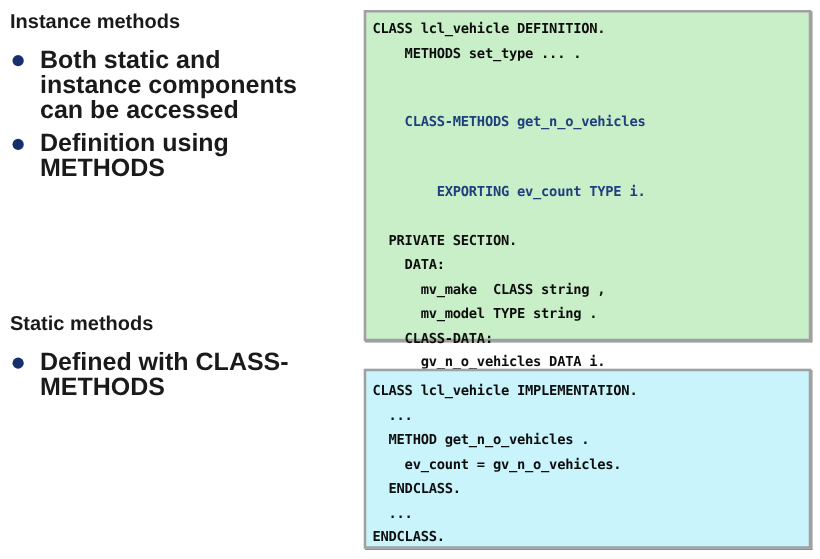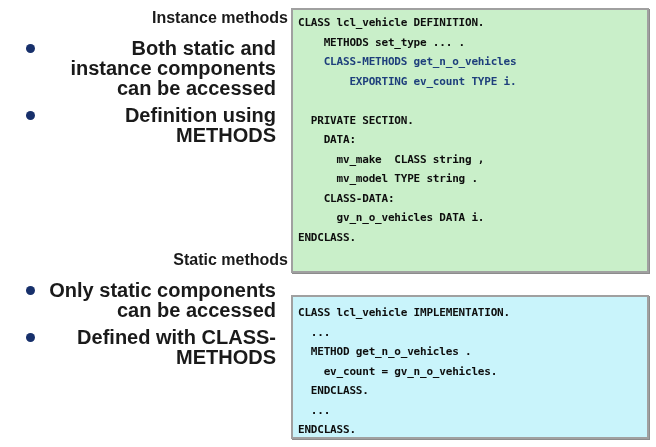--- a/index.html
+++ b/index.html
@@ -6,21 +6,21 @@
   .slide {
     position: relative;
     width: 656px;
     height: 447px;
     background: var(--page-bg, #ffffff);
     font-family: "Liberation Sans", sans-serif;
     overflow: hidden;
   }
 
   
-  .text-group { position: absolute; left: 24px; width: 264px; text-align: right; }
+  .text-group { position: absolute; left: 8px; width: 264px; }
   #group-instance { top: 8px; }
   #group-static  { top: 250px; }
   .group-heading {
     font-size: 16px;
     font-weight: bold;
     line-height: 20px;
     color: var(--text, #1a1a1a);
     margin: 0 0 10px 0;
   }
   .bullet-item { display: flex; align-items: flex-start; margin: 0 0 7px 0; width: 252px; }
@@ -62,21 +62,21 @@
     padding: 6px 0 0 5px;
   }
   .code-line {
     white-space: pre;
     font-size: 11px;
     line-height: 19.5px;
     min-height: 19.5px;
     letter-spacing: -0.2px;
     color: var(--code-black, #0d0d0d);
   }
-  .code-line.blue  { color: var(--code-blue, #1e3f7c); }
+  .code-line.blue  { color: var(--code-blue, #1e3f7c); margin-top: 36px; }
   .code-line.black { color: var(--code-black, #0d0d0d); }
 </style>
 </head>
 <body>
 
 <div class="slide">
 
   <div class="text-group" id="group-instance">
     <div class="group-heading">Instance methods</div>
     <div class="bullet-item">
@@ -84,24 +84,20 @@
       <span class="bullet-text">Both static and instance components can be accessed</span>
     </div>
     <div class="bullet-item">
       <span class="bullet-dot"></span>
       <span class="bullet-text">Definition using METHODS</span>
     </div>
   </div>
 
   <div class="text-group" id="group-static">
     <div class="group-heading">Static methods</div>
-    <div class="bullet-item">
-      <span class="bullet-dot"></span>
-      <span class="bullet-text">Only static components can be accessed</span>
-    </div>
     <div class="bullet-item">
       <span class="bullet-dot"></span>
       <span class="bullet-text">Defined with CLASS-METHODS</span>
     </div>
   </div>
 
   <div class="code-box" id="code-definition">
     <div class="code-line black">CLASS lcl_vehicle DEFINITION.</div>
     <div class="code-line black">    METHODS set_type ... .</div>
     <div class="code-line blue">    CLASS-METHODS get_n_o_vehicles</div>

